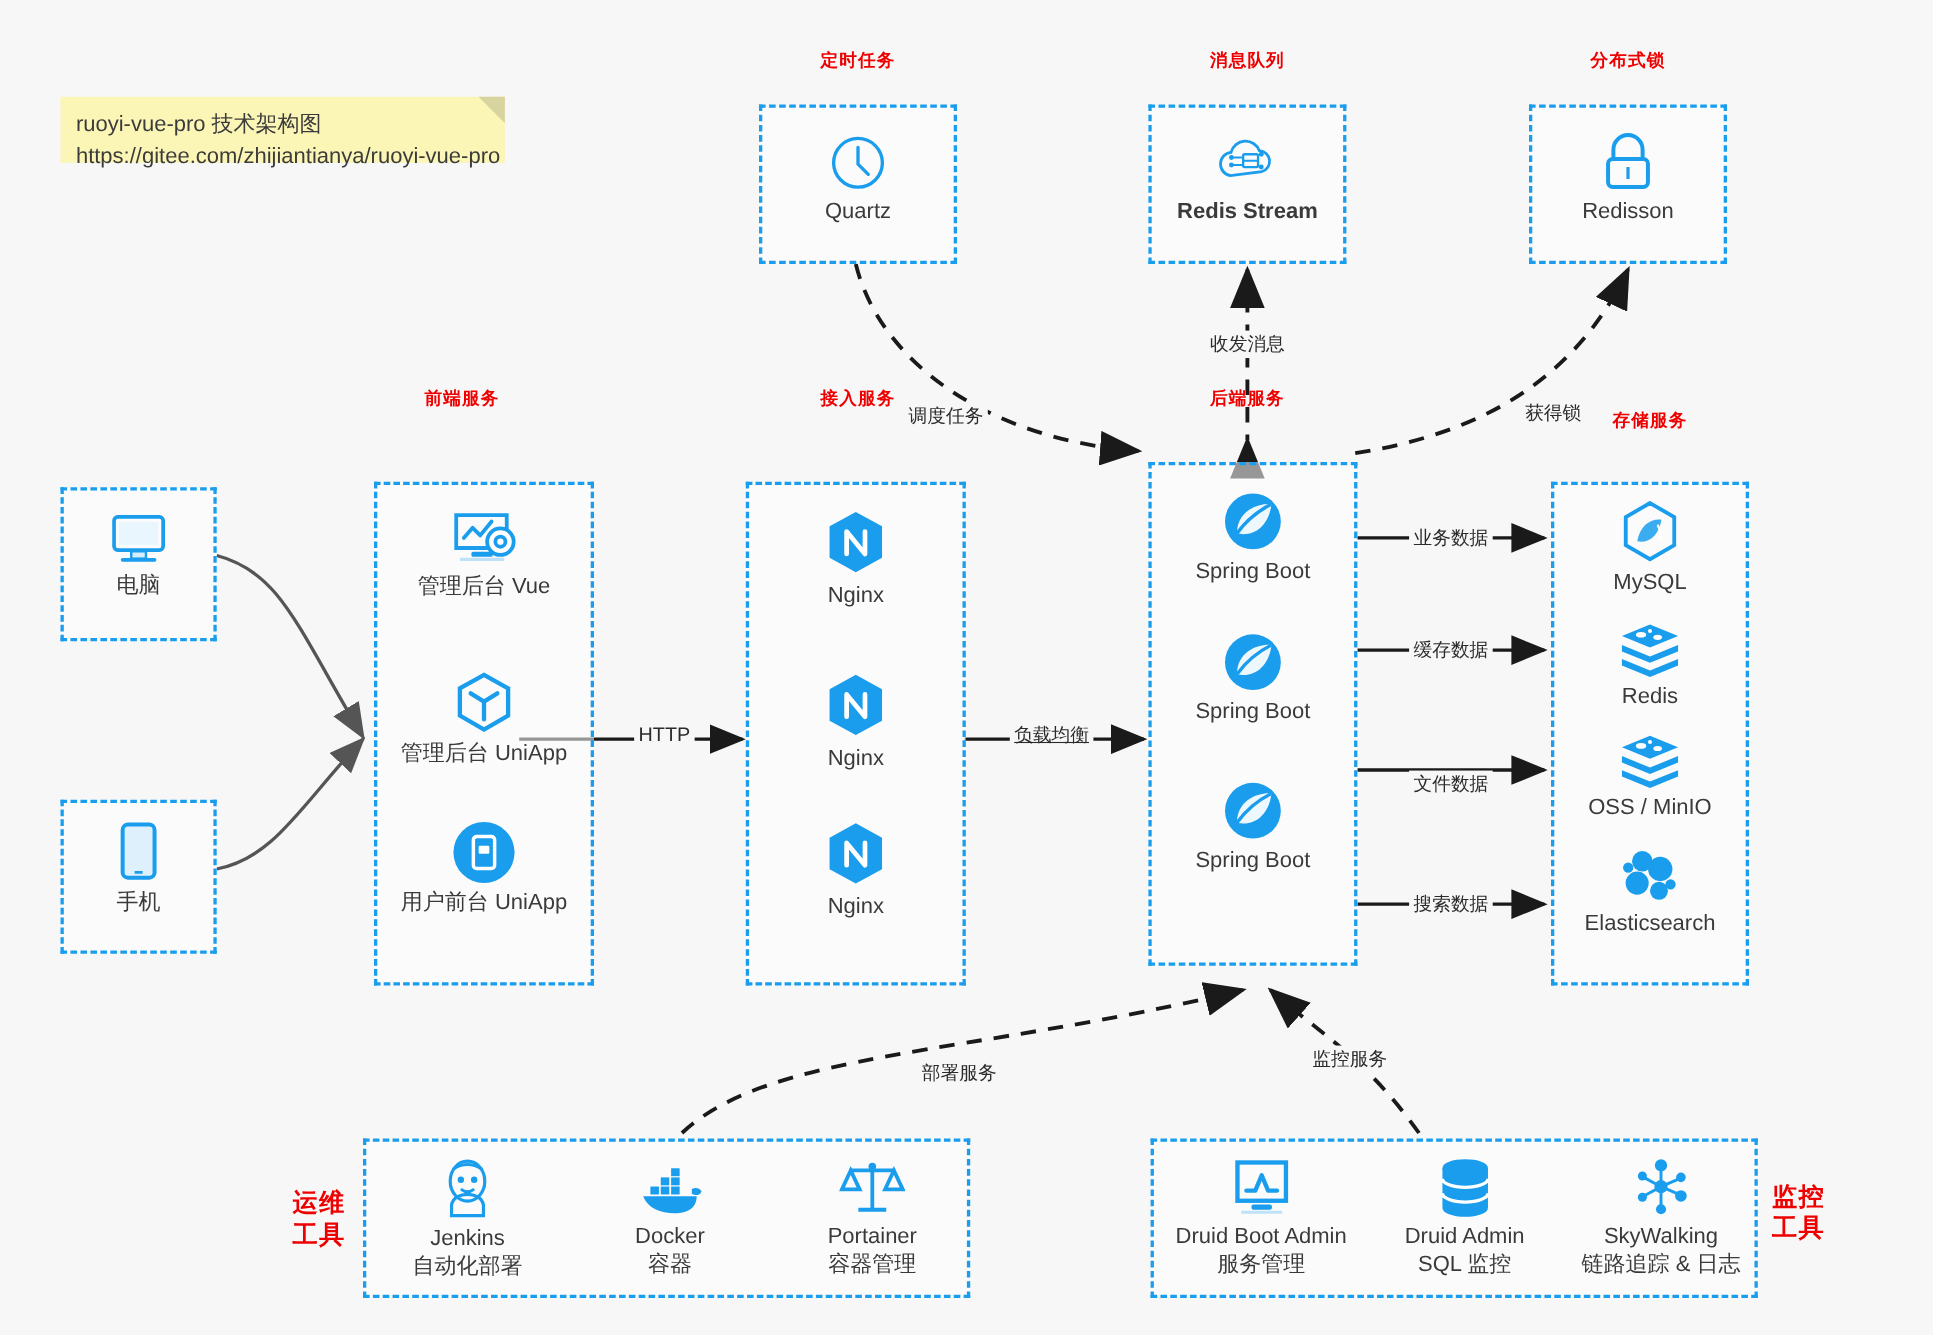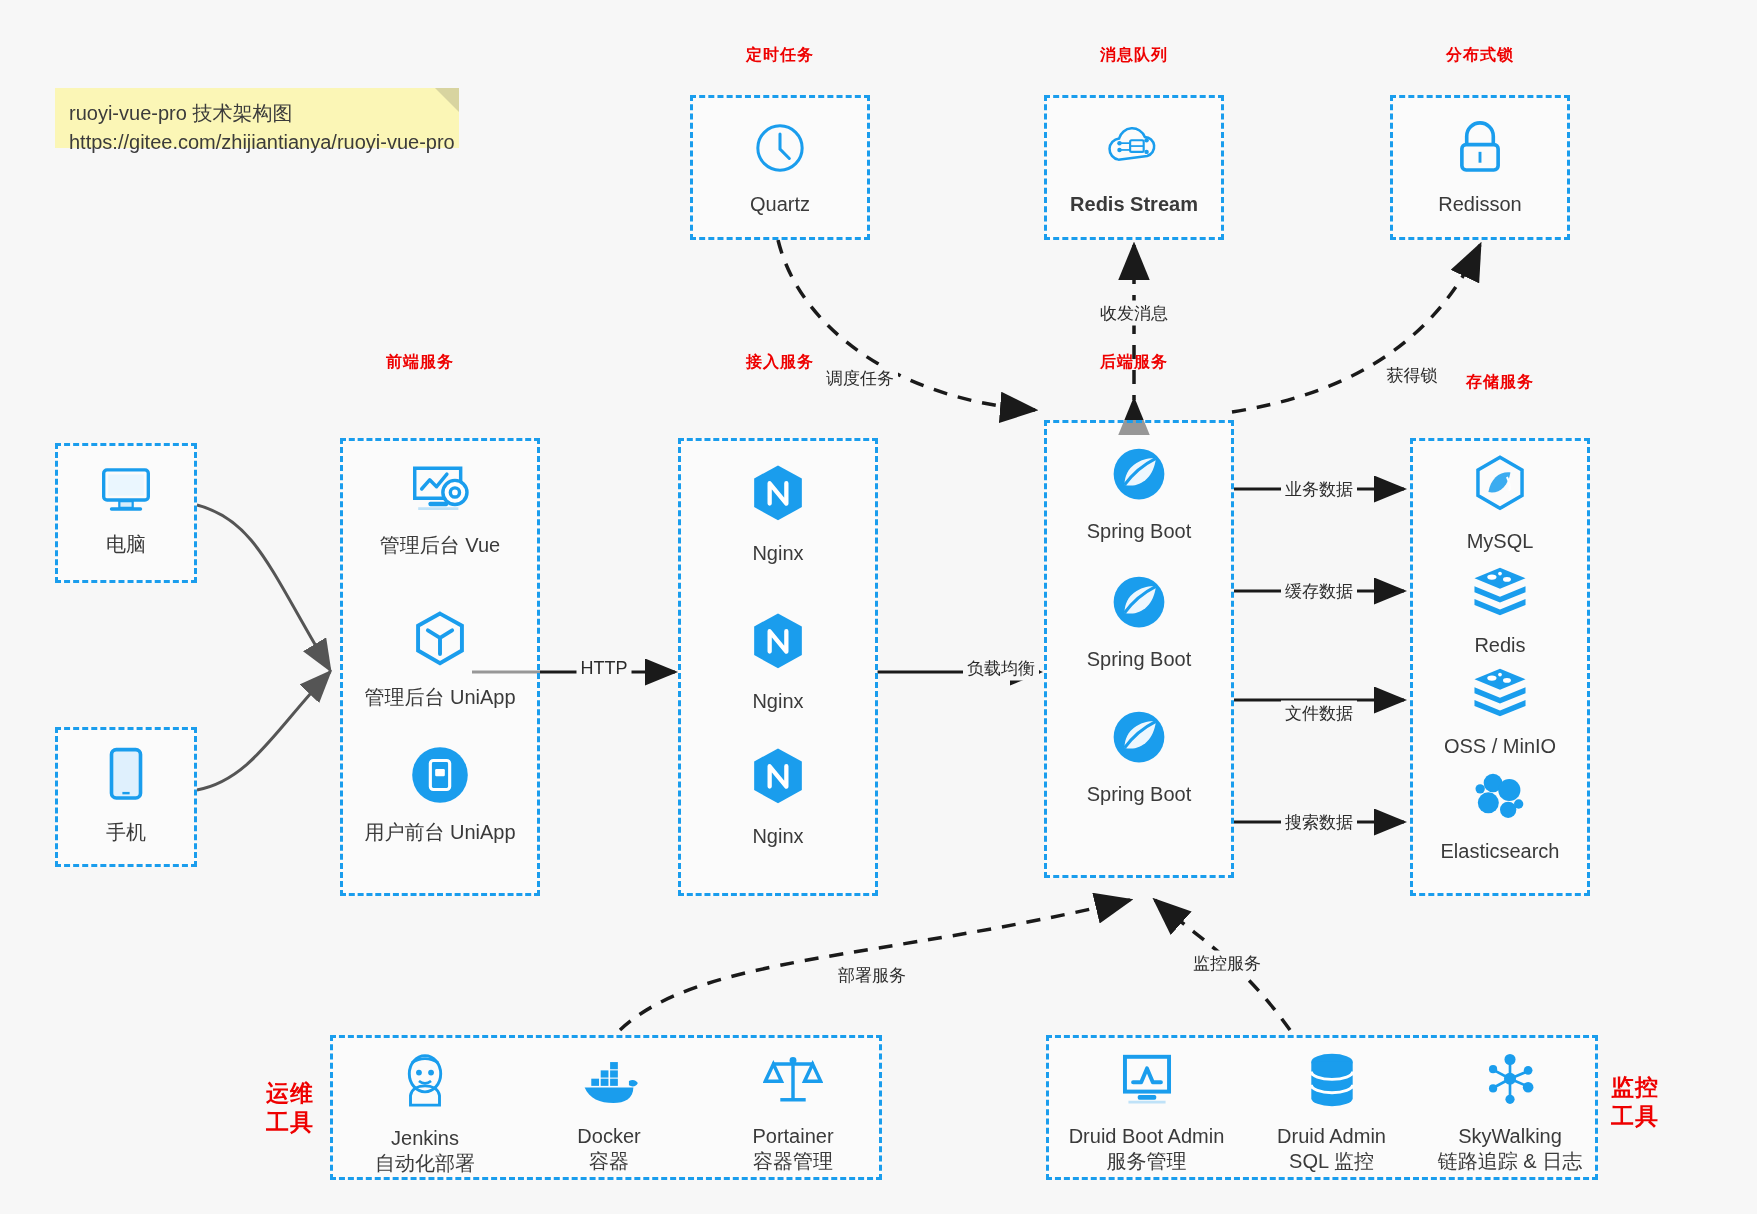--- a/index.html
+++ b/index.html
@@ -45,21 +45,21 @@
     letter-spacing:1px;
   }
   .grp-title.side{
     line-height:1.25;
     font-size:23px;
   }
 
   
   .node{position:absolute;text-align:center;width:100%;left:0;}
   .node .cap{
-    font-size:20px;color:#3a3a3a;margin-top:16px;line-height:1.25;
+    font-size:20px;color:#3a3a3a;margin-top:4px;line-height:1.25;
     white-space:nowrap;
   }
   .node .cap2{font-size:20px;color:#3a3a3a;line-height:1.25;white-space:nowrap;}
   .ico{display:block;margin:0 auto;}
 
   
   .elabel{
     position:absolute;
     font-size:18px;color:#2b2b2b;
     background:#f7f7f7;
@@ -110,21 +110,21 @@
     <line x1="1234" y1="591" x2="1404" y2="591" stroke="#1a1a1a" stroke-width="3" marker-end="url(#ahBlack)"></line>
     <line x1="1234" y1="700" x2="1404" y2="700" stroke="#1a1a1a" stroke-width="3" marker-end="url(#ahBlack)"></line>
     <line x1="1234" y1="822" x2="1404" y2="822" stroke="#1a1a1a" stroke-width="3" marker-end="url(#ahBlack)"></line>
 
     <path d="M620,1030 C700,955 880,960 1130,900" fill="none" stroke="#1a1a1a" stroke-width="3.5" stroke-dasharray="14 11" marker-end="url(#ahBlack)"></path>
 
     <path d="M1290,1030 C1240,960 1200,940 1155,900" fill="none" stroke="#1a1a1a" stroke-width="3.5" stroke-dasharray="14 11" marker-end="url(#ahBlack)"></path>
   </svg>
 
   <div class="elabel" style="left:604px;top:668px;">HTTP</div>
-  <div class="elabel cn" style="left:1001px;top:668px;">负载均衡</div>
+  <div class="elabel cn" style="left:956px;top:668px;text-decoration:underline;">负载均衡</div>
   <div class="elabel cn" style="left:860px;top:378px;">调度任务</div>
   <div class="elabel cn" style="left:1134px;top:313px;">收发消息</div>
   <div class="elabel cn" style="left:1412px;top:375px;">获得锁</div>
   <div class="elabel cn" style="left:1319px;top:489px;">业务数据</div>
   <div class="elabel cn" style="left:1319px;top:591px;">缓存数据</div>
   <div class="elabel cn" style="left:1319px;top:700px;margin-top:13px;">文件数据</div>
   <div class="elabel cn" style="left:1319px;top:822px;">搜索数据</div>
   <div class="elabel cn" style="left:872px;top:975px;">部署服务</div>
   <div class="elabel cn" style="left:1227px;top:963px;">监控服务</div>
 

